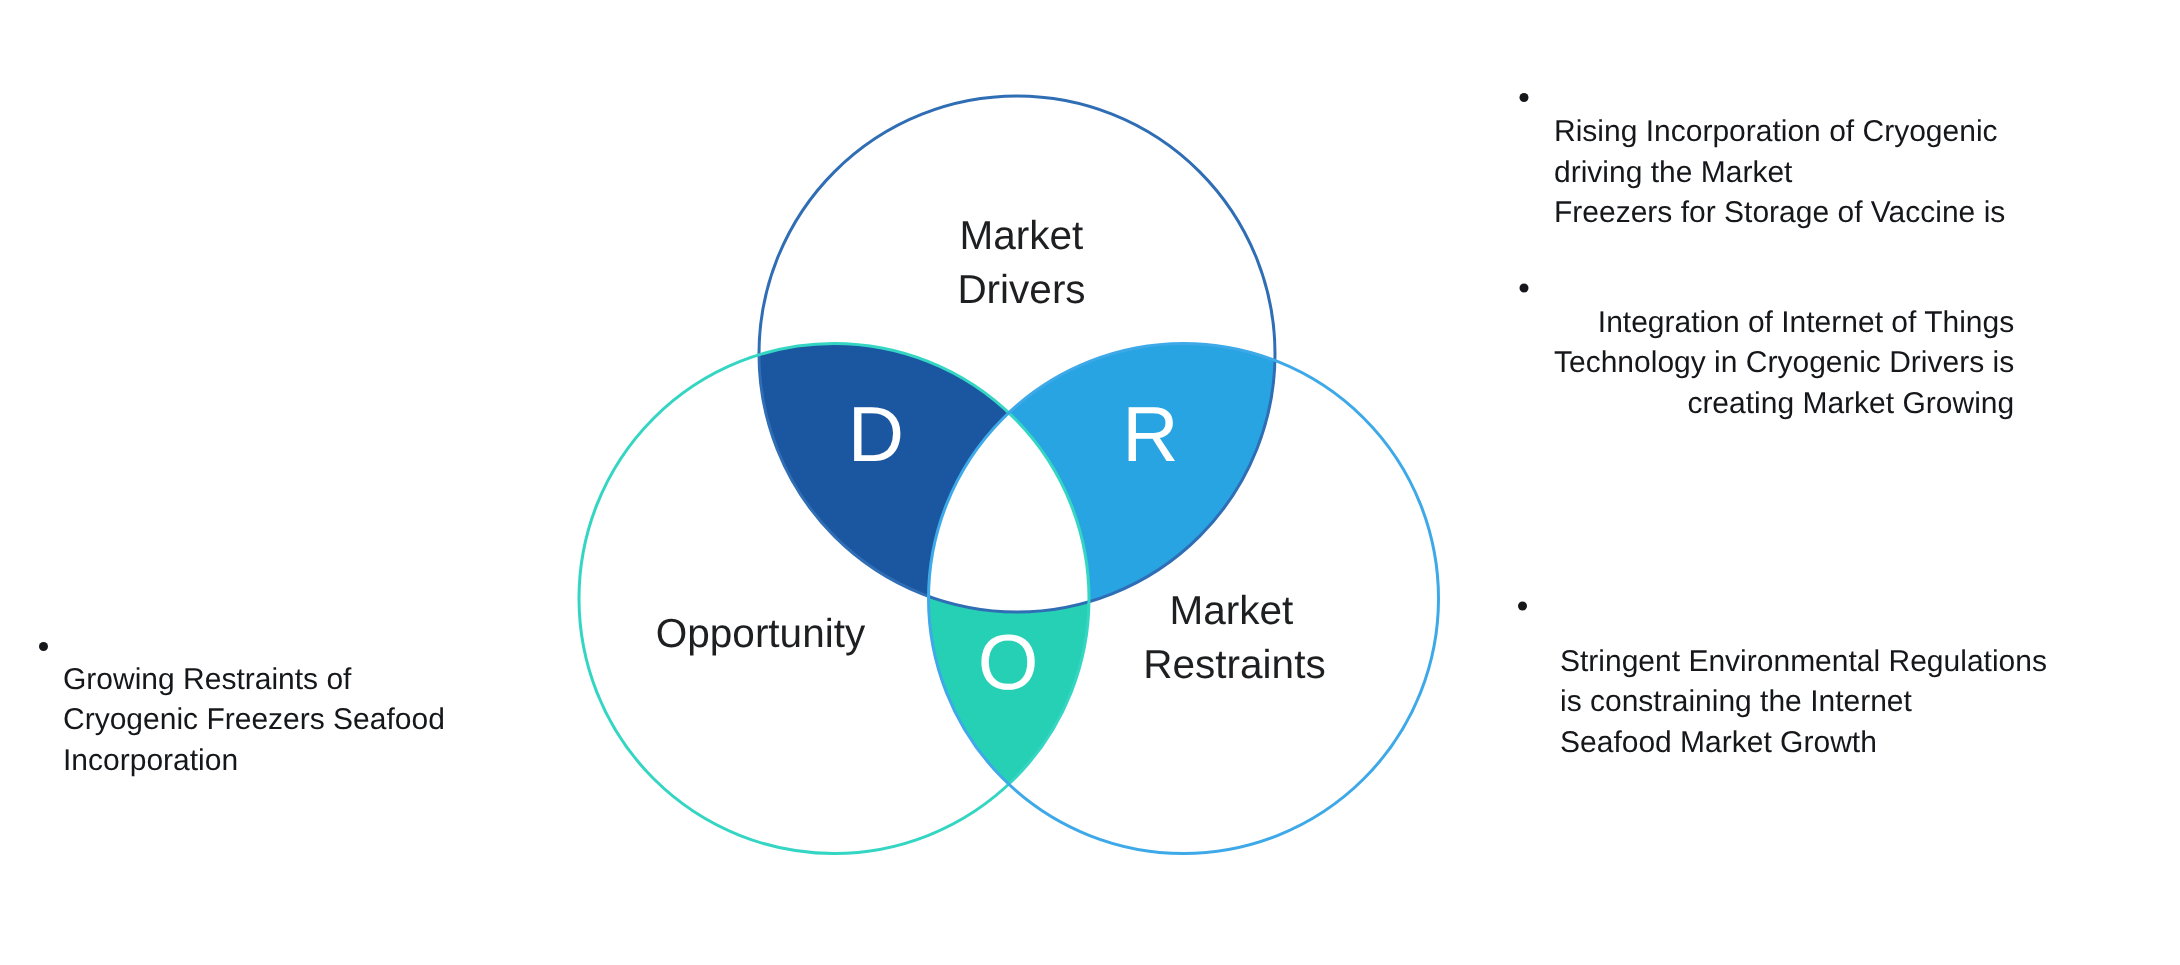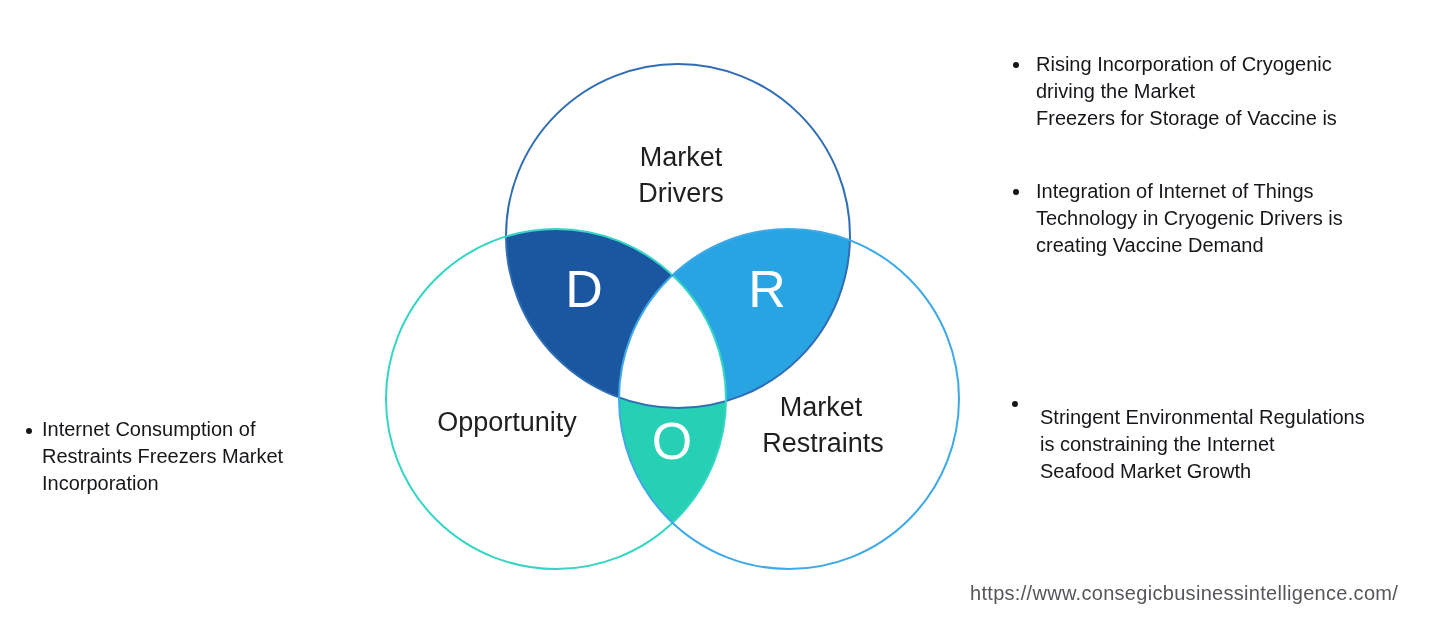--- a/index.html
+++ b/index.html
@@ -32,20 +32,21 @@
   .region-letter {
     font-size: 52px;
     fill: #ffffff;
   }
   .annotation {
     position: absolute;
     font-size: 20px;
     line-height: 27px;
     color: #15171a;
     white-space: nowrap;
+    margin-top: 24px;
   }
   .bullet-dot {
     position: absolute;
     width: 6px;
     height: 6px;
     border-radius: 50%;
     background: #15171a;
   }
   .footer-url {
     position: absolute;
@@ -93,41 +94,40 @@
     <text class="circle-label" x="821" y="416">Market</text>
     <text class="circle-label" x="823" y="452">Restraints</text>
 
     <text class="region-letter" x="584" y="307">D</text>
     <text class="region-letter" x="767" y="307">R</text>
     <text class="region-letter" x="672" y="459">O</text>
   </svg>
 
   <span class="bullet-dot" style="left:26px; top:428px;"></span>
   <div class="annotation" style="left:42px; top:416px;">
-    <div>Internet Consumption of</div>
-    <div>Restraints Freezers Market</div>
+    <div>Growing Restraints of</div>
+    <div>Cryogenic Freezers Seafood</div>
     <div>Incorporation</div>
   </div>
 
   <span class="bullet-dot" style="left:1013px; top:62px;"></span>
   <div class="annotation" style="left:1036px; top:51px;">
     <div>Rising Incorporation of Cryogenic</div>
     <div>driving the Market</div>
     <div>Freezers for Storage of Vaccine is</div>
   </div>
 
   <span class="bullet-dot" style="left:1013px; top:189px;"></span>
-  <div class="annotation" style="left:1036px; top:178px;">
+  <div class="annotation" style="left:1036px; top:178px;text-align:right;">
     <div>Integration of Internet of Things</div>
     <div>Technology in Cryogenic Drivers is</div>
-    <div>creating Vaccine Demand</div>
+    <div>creating Market Growing</div>
   </div>
 
   <span class="bullet-dot" style="left:1012px; top:401px;"></span>
   <div class="annotation" style="left:1040px; top:404px;">
     <div>Stringent Environmental Regulations</div>
     <div>is constraining the Internet</div>
     <div>Seafood Market Growth</div>
   </div>
 
-  <div class="footer-url">https://www.consegicbusinessintelligence.com/</div>
 
 </div>
 
 </body></html>

